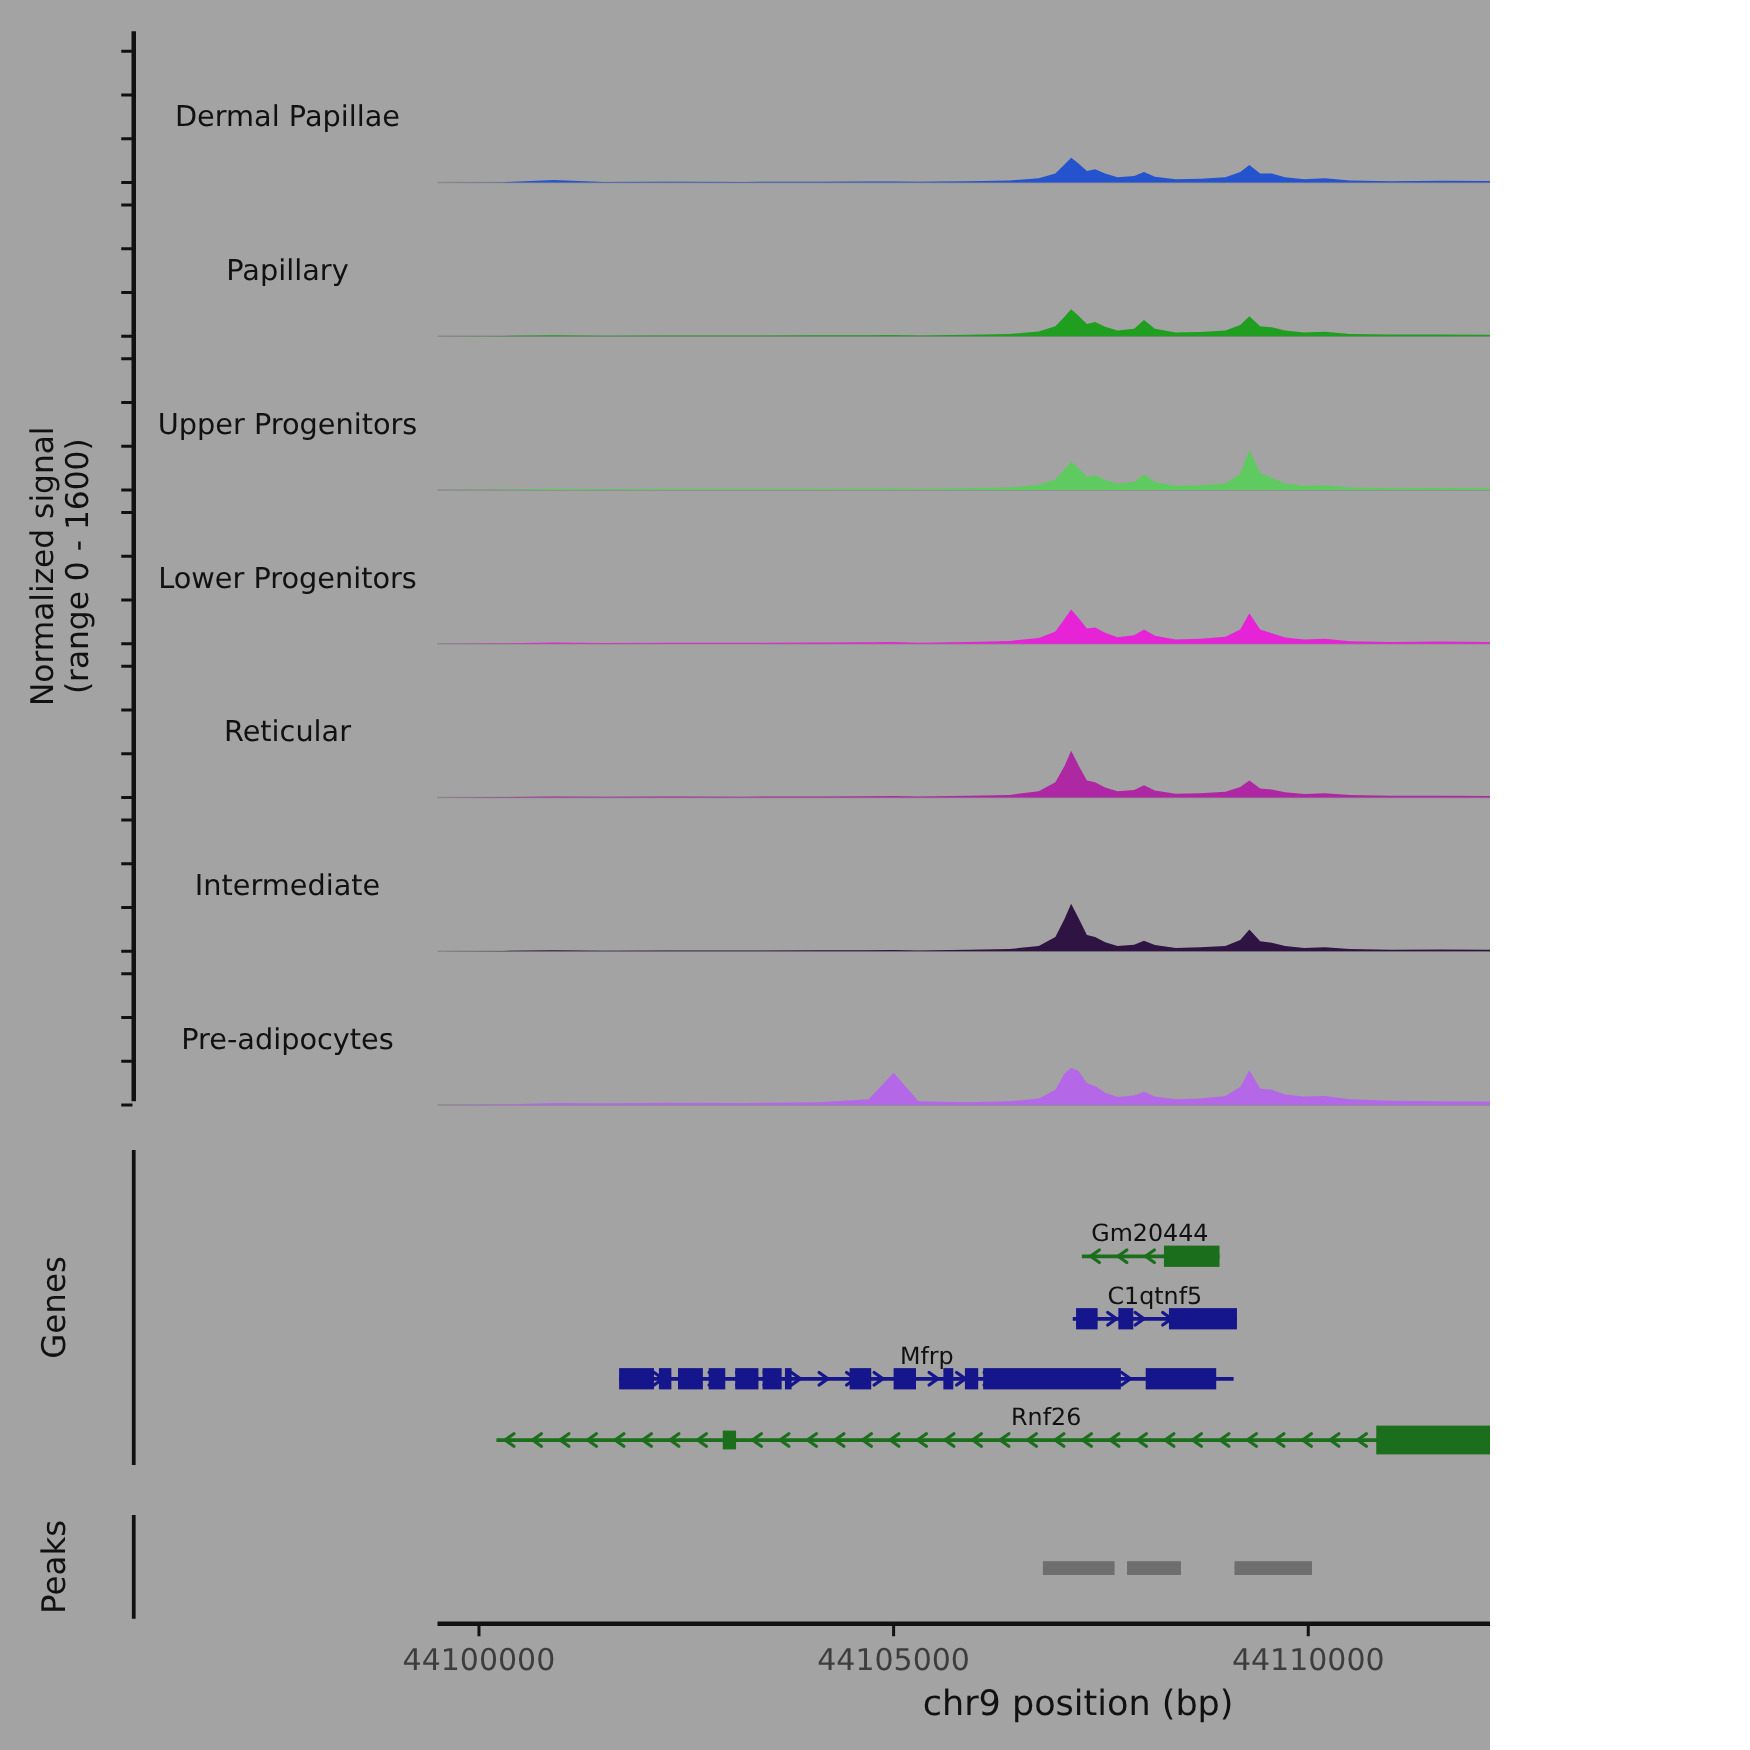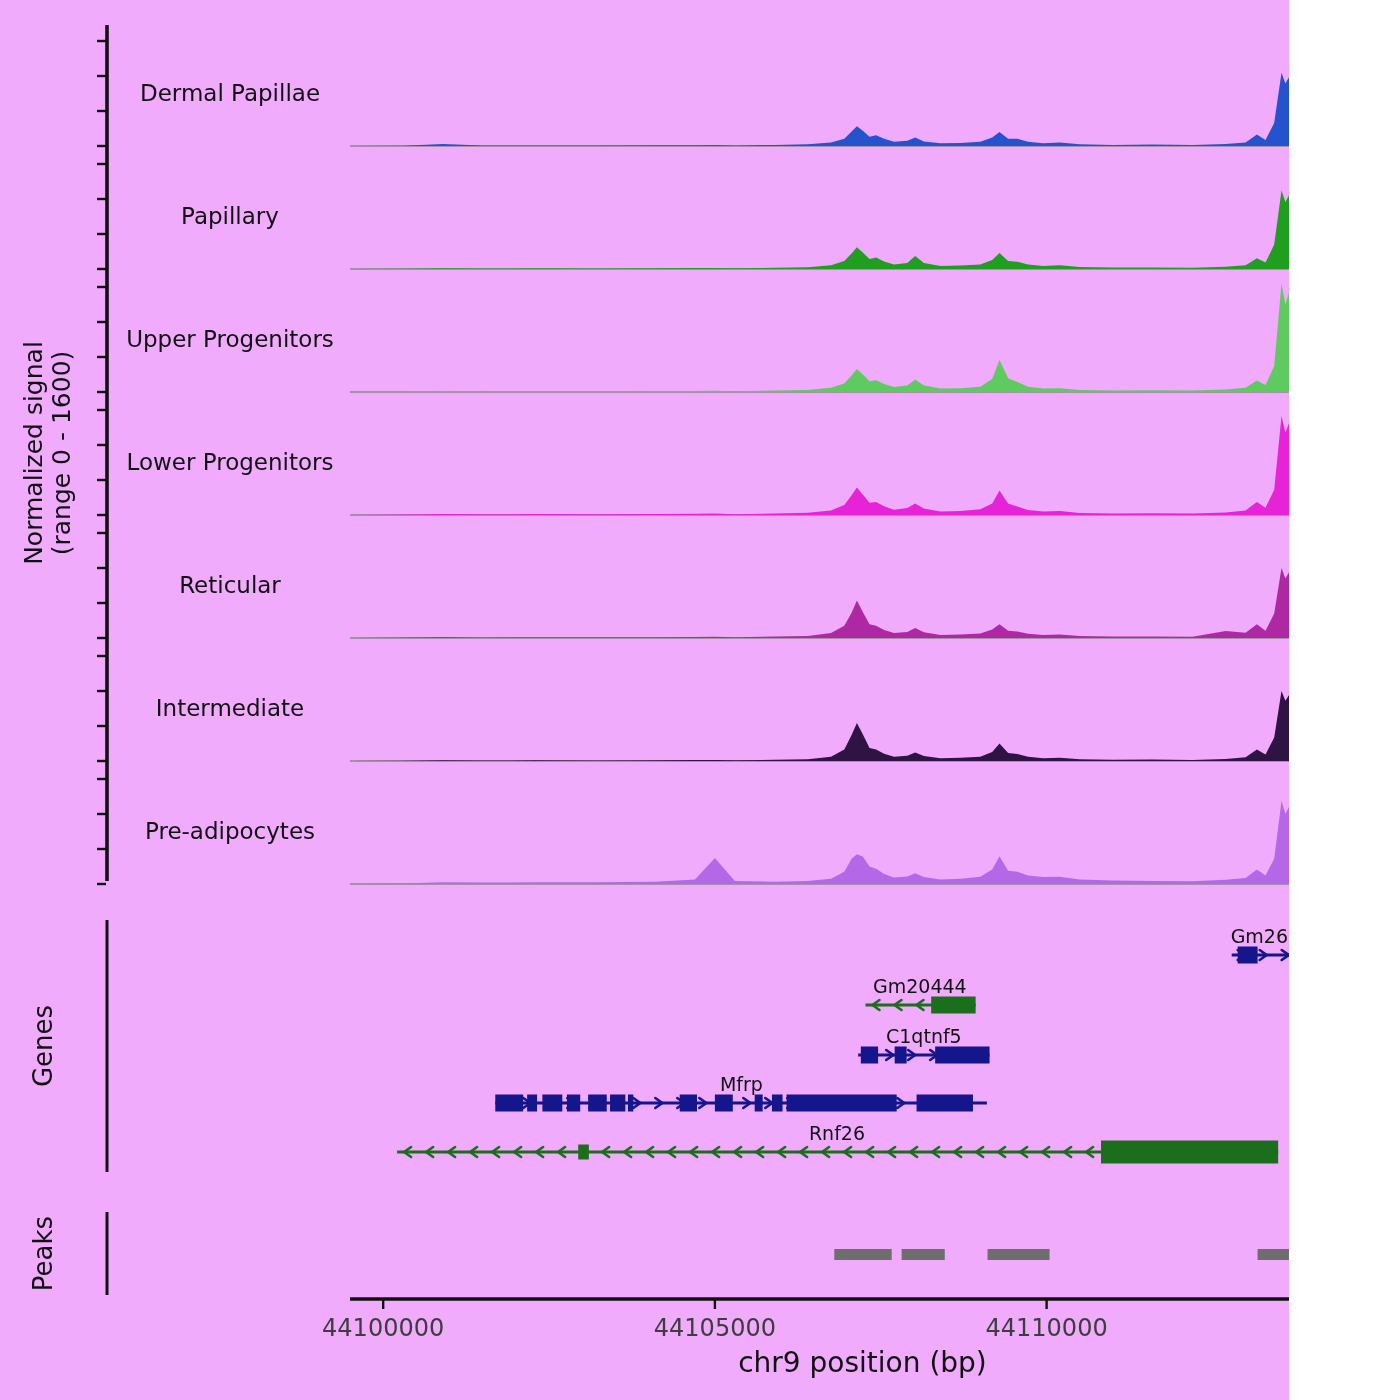--- a/index.html
+++ b/index.html
@@ -1,16 +1,16 @@
 <!DOCTYPE html>
 <html><head>
 <meta charset="utf-8">
 <style>
   html,body{margin:0;padding:0;background:#ffffff;}
-  .fig{position:relative;width:1289px;height:1400px;background:#f0abfc;overflow:hidden;}
+  .fig{position:relative;width:1192px;height:1400px;background:#a3a3a3;overflow:hidden;}
   svg{display:block;}
   svg text{font-family:"DejaVu Sans","Liberation Sans",sans-serif;}
 </style>
 </head>
 <body>
 
 <div class="fig">
   <svg id="chart" width="1400" height="1400" viewBox="0 0 1400 1400">
       <line x1="350" y1="146" x2="1375" y2="146" stroke="#8a8a8a" stroke-width="1.3"></line>
       <path d="M350,146 L350.0,146.0 L403.1,145.7 L442.9,143.9 L482.7,145.5 L535.8,145.4 L595.5,145.5 L655.2,145.3 L695.0,145.2 L714.9,145.1 L734.8,145.4 L774.6,144.9 L807.8,144.3 L831.0,142.6 L844.3,138.8 L851.6,131.5 L856.9,126.2 L862.8,130.8 L869.5,136.8 L876.1,135.3 L884.1,138.8 L894.0,141.8 L907.3,140.7 L915.2,137.6 L923.9,141.4 L940.5,143.3 L960.4,142.9 L980.3,141.8 L992.2,137.6 L999.5,131.9 L1008.1,138.8 L1017.4,138.8 L1028.0,141.8 L1043.3,143.3 L1059.9,142.6 L1079.8,144.3 L1112.9,144.9 L1152.8,144.6 L1192.6,144.9 L1225.7,143.9 L1245.6,142.6 L1256.9,134.6 L1265.5,139.9 L1274.2,123.1 L1281.5,72.8 L1285.4,83.5 L1290.7,74.3 L1297.4,107.9 L1304.0,136.8 L1315.3,142.6 L1335.2,145.1 L1375.0,146.0 L1375,146 Z" fill="#2453cd"></path>

